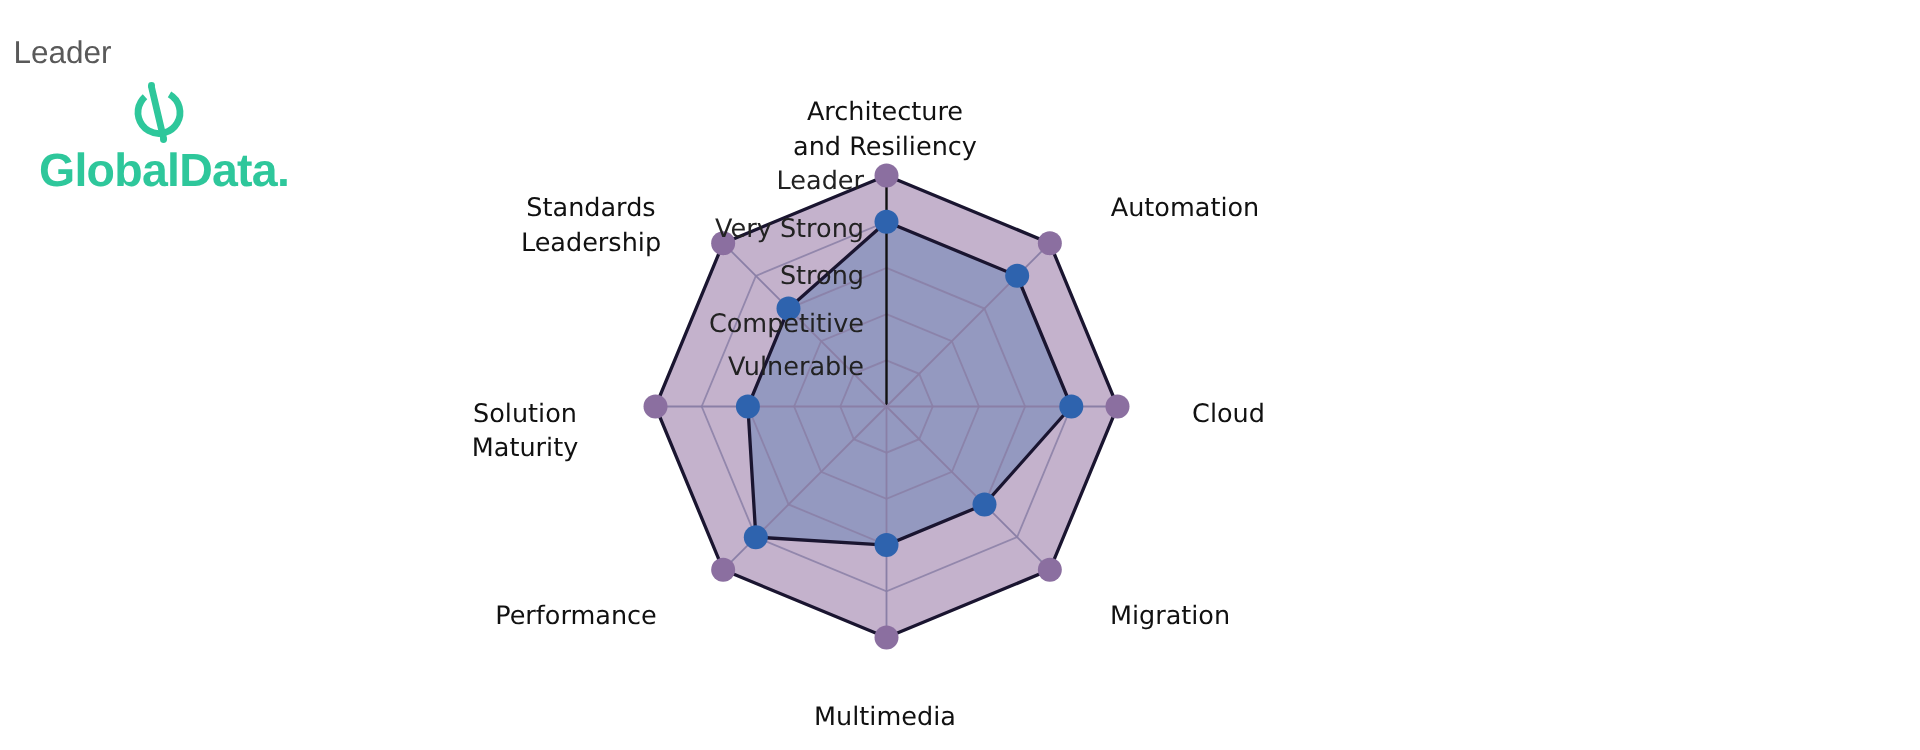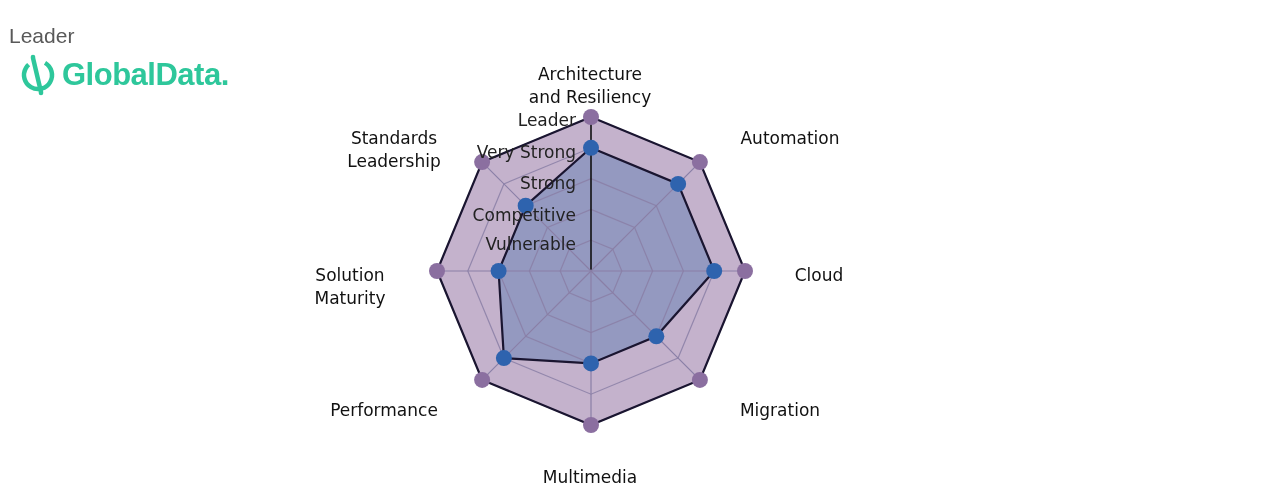--- a/index.html
+++ b/index.html
@@ -1,18 +1,18 @@
 <!DOCTYPE html>
 <html><head>
 <meta charset="utf-8">
 <style>
   html, body { margin: 0; padding: 0; background: #ffffff; }
   body { width: 1280px; height: 500px; position: relative; overflow: hidden; font-family: "DejaVu Sans", sans-serif; }
   .badge-label { position: absolute; left: 9px; top: 24px; font-size: 21px; color: #595959; font-family: "Liberation Sans", sans-serif; }
-  .logo { position: absolute; left: 20px; top: 54px; display: flex; align-items: center; }
+  .logo { position: absolute; left: 20px; top: 54px; display: flex; align-items: center; flex-direction: column; }
   .logo-text { font-family: "Liberation Sans", sans-serif; font-size: 31px; font-weight: 700; color: #2ec79b; letter-spacing: -0.5px; margin-left: 6px; }
   #radar { position: absolute; left: 0; top: 0; }
   .axis-label { font-family: "DejaVu Sans", sans-serif; font-size: 17px; fill: #111; }
   .level-label { font-family: "DejaVu Sans", sans-serif; font-size: 17px; fill: #222; }
 </style>
 </head>
 <body>
 
 <div class="badge-label">Leader</div>
 

